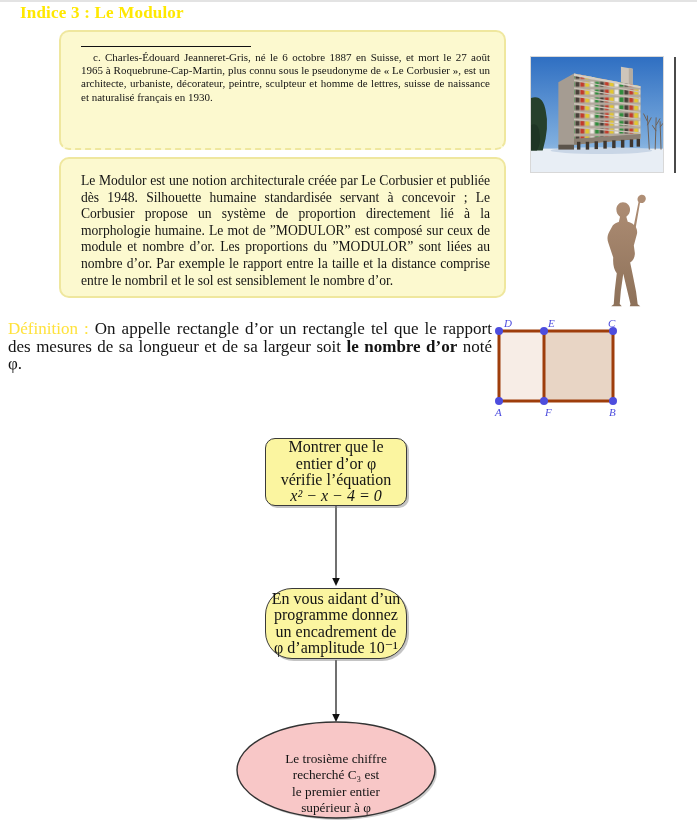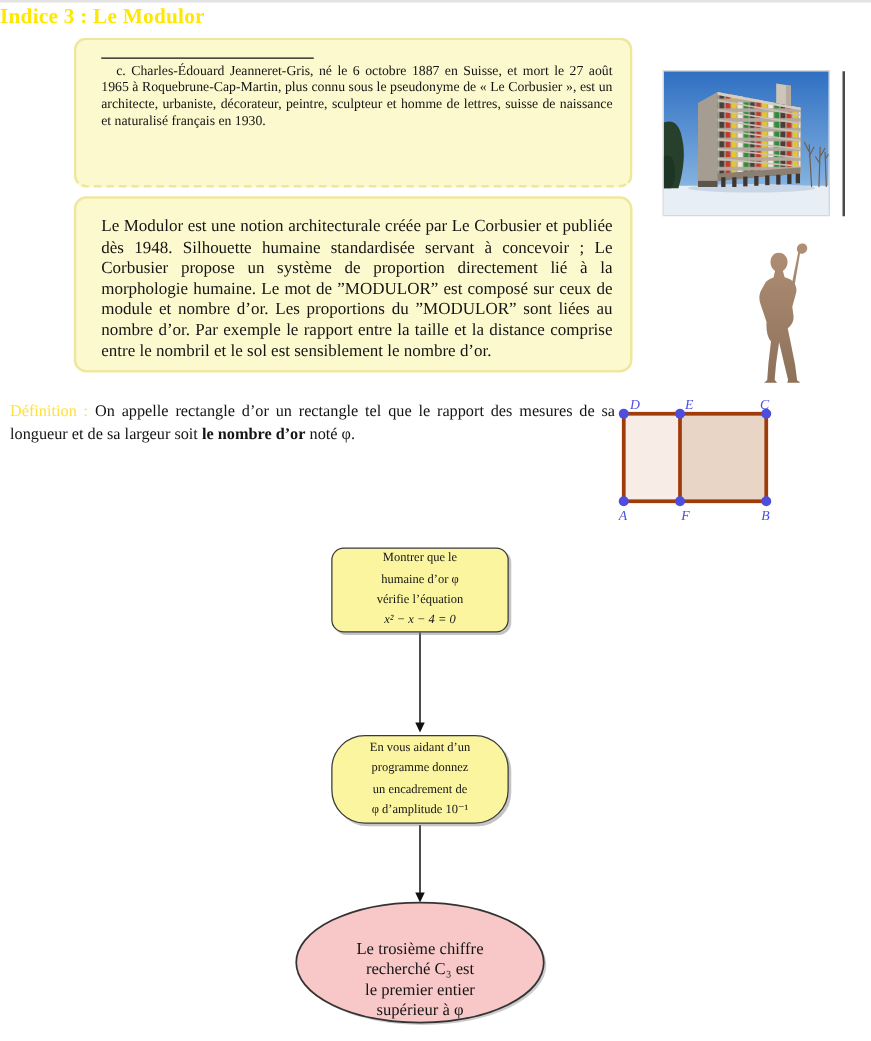--- a/index.html
+++ b/index.html
@@ -19,21 +19,21 @@
   }
   *{margin:0;padding:0;box-sizing:border-box;}
   html,body{background:#fff;}
   .page{
     position:relative;width:697px;height:833px;background:#ffffff;
     font-family:"Liberation Serif","DejaVu Serif",serif;
     color:var(--text-color);overflow:hidden;
   }
   .topstrip{position:absolute;left:0;top:0;width:697px;height:2px;background:#E3E3E3;}
   .title{
-    position:absolute;left:0;top:3px;font-size:17px;font-weight:bold;
+    position:absolute;left:20px;top:3px;font-size:17px;font-weight:bold;
     color:var(--title-yellow);letter-spacing:.2px;
   }
   .ybox{
     position:absolute;left:59px;width:447px;background:var(--box-fill);
     border:2px solid var(--box-border);border-radius:10px;
     padding:8px 14px 2px 20px;text-align:justify;overflow:hidden;
   }
   .ybox1{top:30px;height:120px;border-bottom-style:dashed;}
   .ybox2{top:157px;height:141px;padding-top:14px;}
   .para{font-size:13.6px;line-height:16.6px;}
@@ -44,33 +44,33 @@
   .fnrule{width:170px;border-top:1.2px solid #111;margin:6px 0 4px 0;}
   .footnote{font-size:11px;line-height:13.2px;text-indent:12px;}
   .photo{
     position:absolute;left:530px;top:56px;width:134px;height:117px;
     border:1px solid #D8D8D8;background:#fff;
   }
   .photo svg{display:block;width:100%;height:100%;}
   .vrule{position:absolute;left:674px;top:57px;width:2px;height:116px;background:#4A4A4A;}
   .silhouette{position:absolute;left:591px;top:186px;width:67px;height:124px;}
   .defpara,.proppara{
-    position:absolute;left:8px;width:484px;font-size:13px;line-height:17.6px;text-align:justify;
+    position:absolute;left:8px;width:484px;font-size:17px;line-height:17.6px;text-align:justify;
   }
   .defpara{top:320px;}
   .proppara{top:369px;}
   .ylabel{color:var(--label-yellow);}
   b{font-weight:bold;}
   .diagram{position:absolute;left:488px;top:318px;width:135px;height:100px;}
   .diagram text{font-size:11px;font-style:italic;fill:var(--diagram-dot);font-family:"Liberation Serif","DejaVu Serif",serif;}
   .flowsvg{position:absolute;left:0;top:0;width:697px;height:833px;pointer-events:none;}
   .flowbox{
     position:absolute;background:var(--flow-fill);border:1.5px solid var(--flow-border);
     border-radius:10px;display:flex;flex-direction:column;align-items:center;justify-content:center;
-    font-size:10px;line-height:16.4px;text-align:center;
+    font-size:16px;line-height:16.4px;text-align:center;
     box-shadow:2px 2px 0 rgba(125,125,125,.45);
   }
   .flowbox div{white-space:nowrap;}
   .flowbox1{left:265px;top:438px;width:142px;height:68px;}
   .flowbox2{left:265px;top:588px;width:142px;height:71px;border-radius:27px;}
   .math{font-style:italic;}
   .ellipse-text{
     position:absolute;left:237px;top:724px;width:198px;height:93px;
     display:flex;flex-direction:column;align-items:center;justify-content:flex-end;
     font-size:13.3px;line-height:16.6px;text-align:center;
@@ -226,21 +226,21 @@
     <g fill="#111">
       <polygon points="332.2,578 339.8,578 336,586"></polygon>
       <polygon points="332.2,714 339.8,714 336,722"></polygon>
     </g>
     <ellipse cx="338" cy="772" rx="99" ry="48" fill="#999999" opacity="0.5"></ellipse>
     <ellipse cx="336" cy="770" rx="99" ry="48" fill="var(--ellipse-fill)" stroke="#333" stroke-width="1.4"></ellipse>
   </svg>
 
   <div class="flowbox flowbox1">
     <div>Montrer que le</div>
-    <div>humaine d’or φ</div>
+    <div>entier d’or φ</div>
     <div>vérifie l’équation</div>
     <div class="math">x² − x − 4 = 0</div>
   </div>
 
   <div class="flowbox flowbox2">
     <div>En vous aidant d’un</div>
     <div>programme donnez</div>
     <div>un encadrement de</div>
     <div>φ d’amplitude 10⁻¹</div>
   </div>

